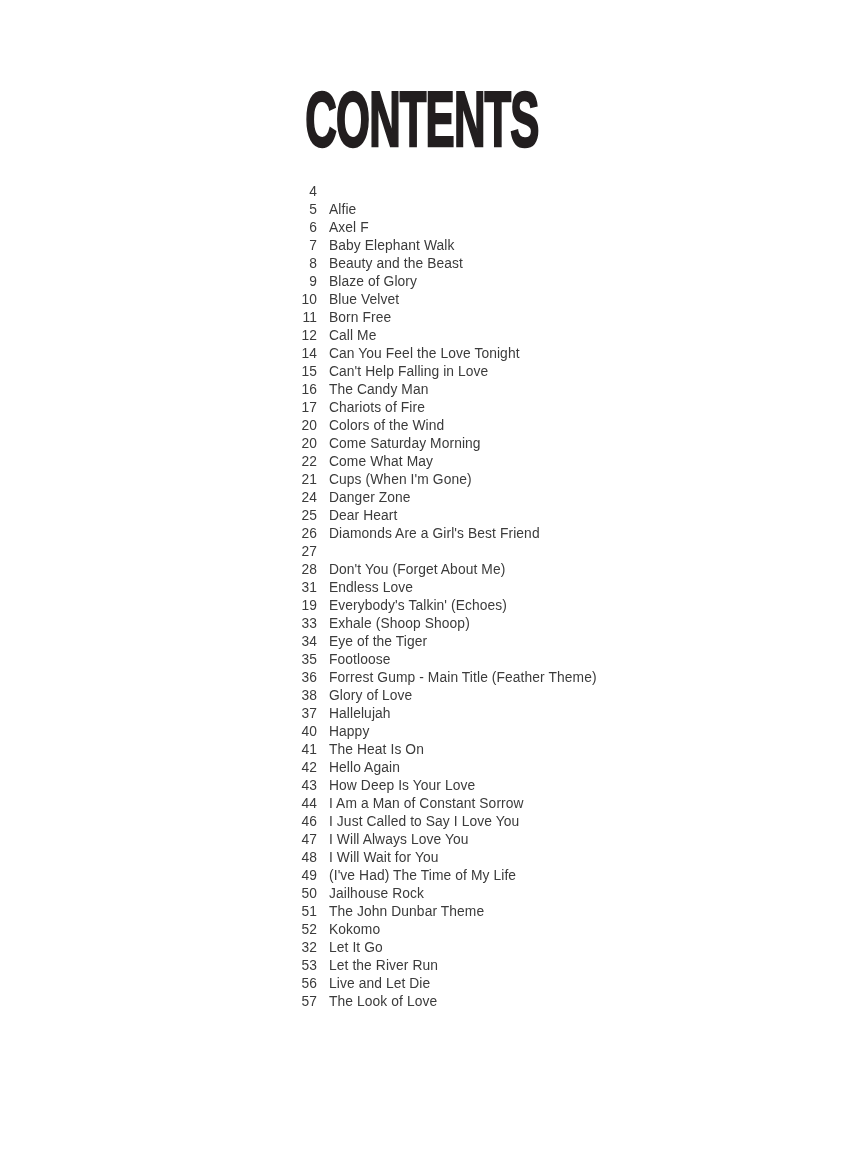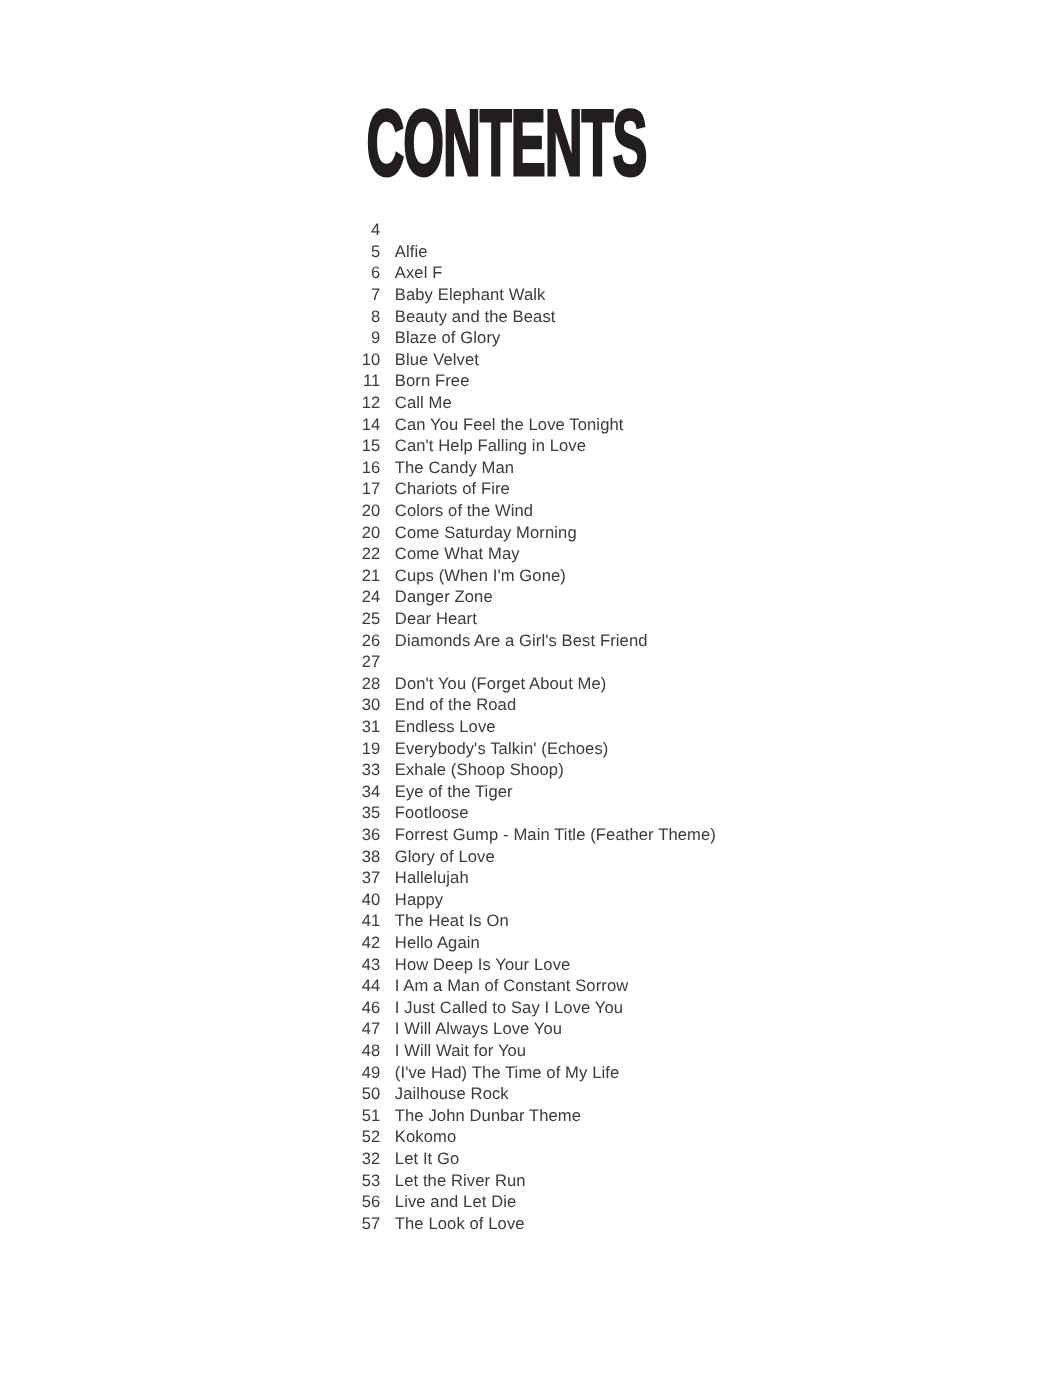--- a/index.html
+++ b/index.html
@@ -173,24 +173,20 @@
   <div class="row">
     <span class="num">27</span>
   </div>
 
   <div class="row">
     <span class="num">28</span>
     <span class="song">Don't You (Forget About Me)</span>
   </div>
 
 
-  <div class="row">
-    <span class="num">30</span>
-    <span class="song">End of the Road</span>
-  </div>
 
   <div class="row">
     <span class="num">31</span>
     <span class="song">Endless Love</span>
   </div>
 
   <div class="row">
     <span class="num">19</span>
     <span class="song">Everybody's Talkin' (Echoes)</span>
   </div>

